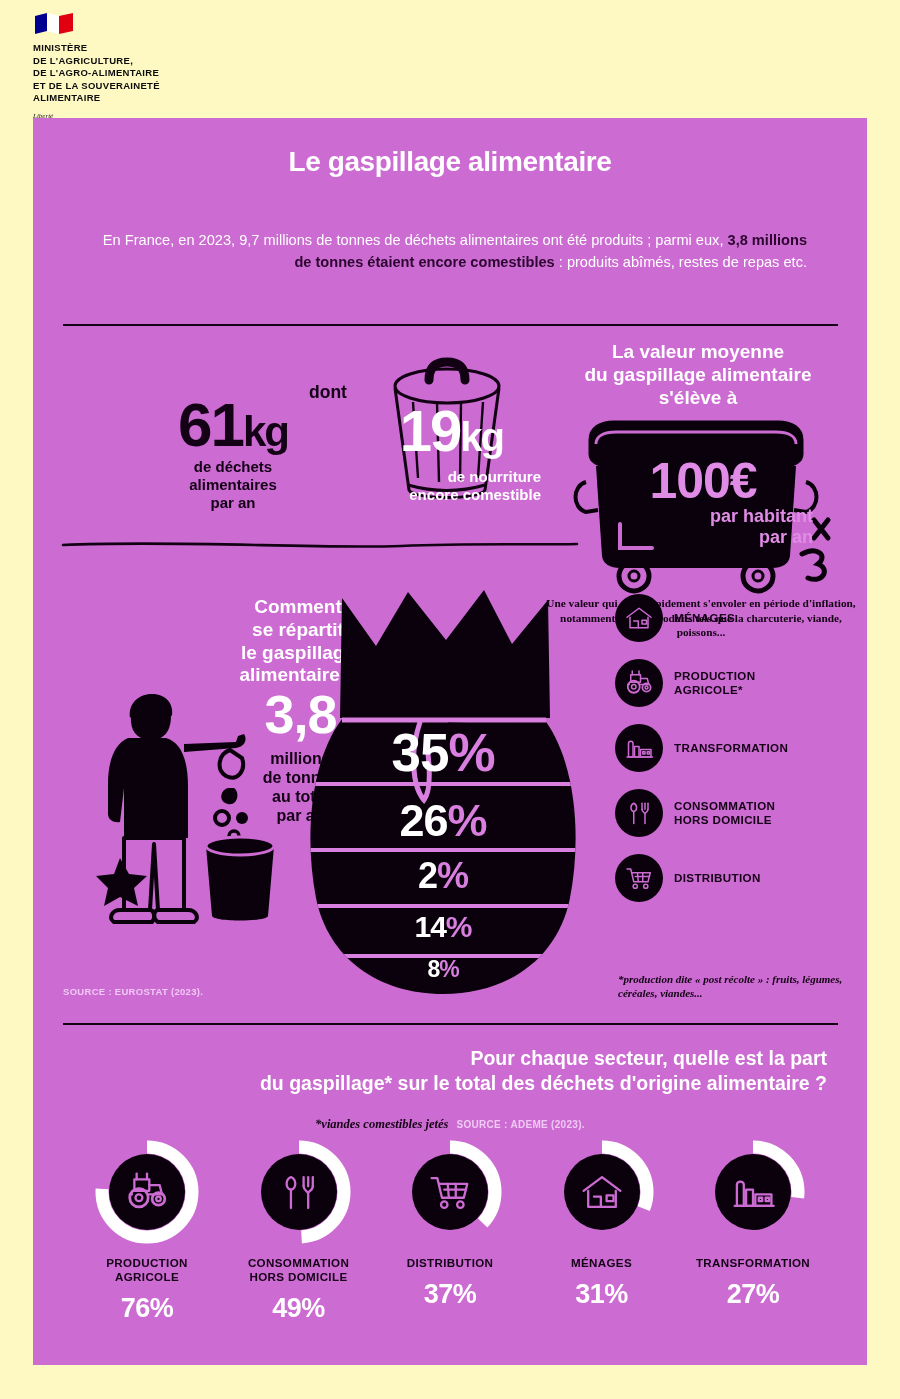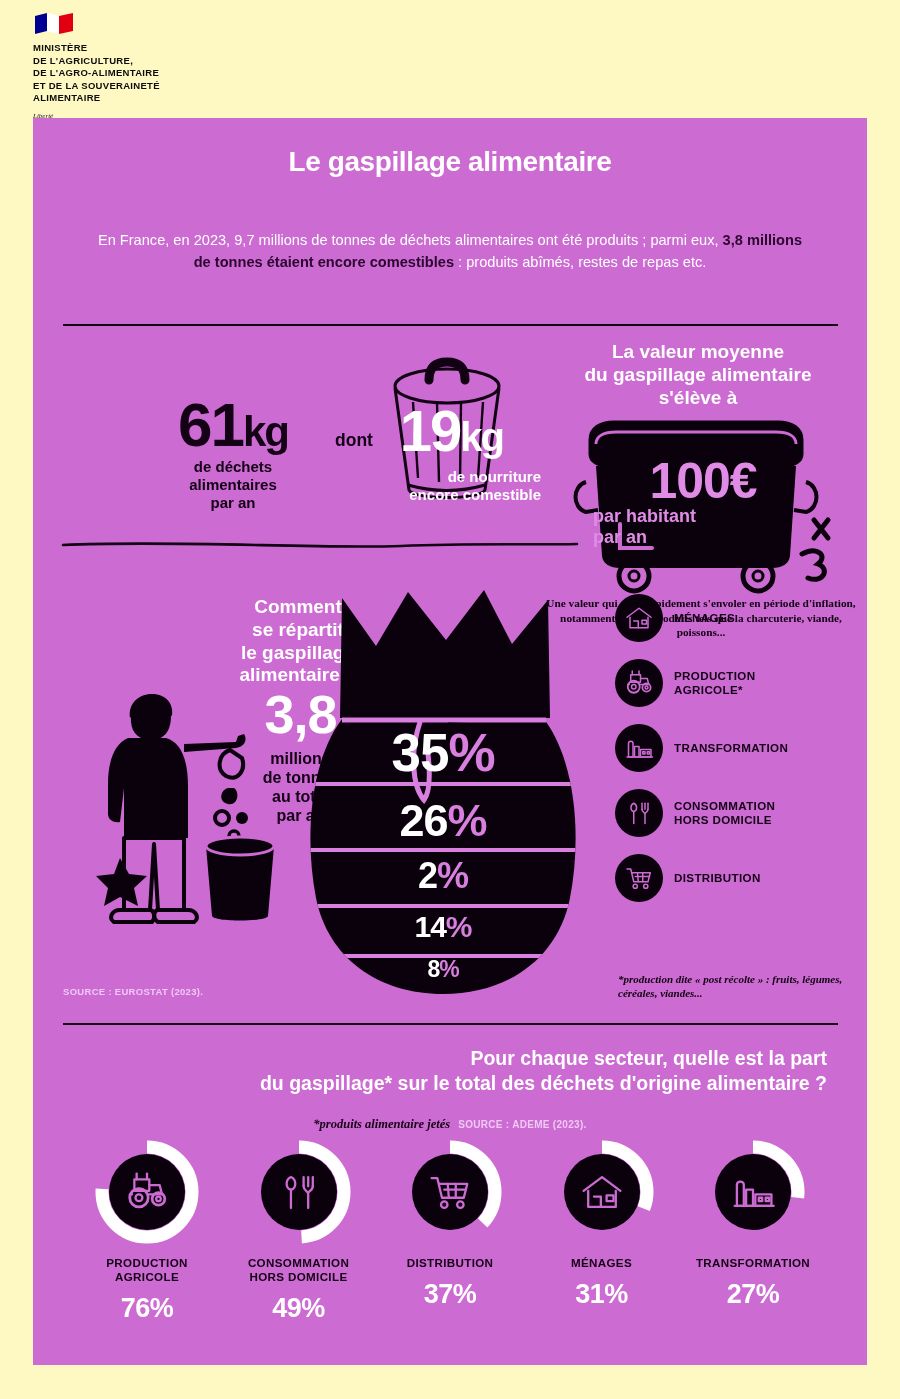--- a/index.html
+++ b/index.html
@@ -26,21 +26,21 @@
   .poster{
     position:absolute;left:33px;top:118px;width:834px;height:1247px;
     background:#cc6bd2;overflow:hidden;
   }
 
   .title{
     position:absolute;left:0;right:0;top:28px;text-align:center;
     color:#ffffff;font-size:28px;font-weight:bold;letter-spacing:-.4px;
   }
   .intro{
-    position:absolute;left:60px;right:60px;top:112px;text-align:center;
+    position:absolute;left:60px;right:60px;top:112px;text-align:right;
     color:#ffffff;font-size:14.6px;line-height:1.5;font-weight:500;
   }
   .intro .hl{color:#2c0630;font-weight:bold;}
 
   .rule{position:absolute;height:0;border-top:2.5px solid #120213;}
   .rule-1{left:30px;width:775px;top:206px;}
 
   .wavy{position:absolute;left:28px;top:420px;width:520px;height:12px;}
 
   
@@ -52,22 +52,22 @@
     position:absolute;left:70px;top:278px;width:260px;text-align:center;
     color:#140116;font-size:62px;font-weight:bold;line-height:.95;letter-spacing:-2px;
   }
   .s1-big .u{font-size:42px;}
   .s1-sub{
     position:absolute;left:80px;top:340px;width:240px;text-align:center;
     color:#140116;font-size:15px;font-weight:bold;line-height:1.2;
   }
 
   .dont{
-    position:absolute;left:276px;top:264px;width:90px;text-align:center;
-    color:#140116;font-size:17.5px;font-weight:bold;margin-top:48px;
+    position:absolute;left:276px;top:264px;width:90px;
+    color:#140116;font-size:17.5px;font-weight:bold;
   }
   .s2-big{
     position:absolute;left:250px;top:285px;width:220px;text-align:right;
     color:#ffffff;font-size:58px;font-weight:bold;line-height:.95;letter-spacing:-2px;
   }
   .s2-big .u{font-size:40px;}
   .s2-sub{
     position:absolute;left:218px;top:350px;width:290px;text-align:right;
     color:#ffffff;font-size:15px;font-weight:bold;line-height:1.18;
   }
@@ -77,21 +77,21 @@
   .s3-head{
     position:absolute;left:500px;top:222px;width:330px;text-align:center;
     color:#ffffff;font-size:19px;font-weight:bold;line-height:1.22;
   }
   .wheelie{position:absolute;left:533px;top:278px;width:270px;height:200px;}
   .s3-big{
     position:absolute;left:560px;top:340px;width:220px;text-align:center;
     color:#e08ce6;font-size:50px;font-weight:bold;line-height:.95;letter-spacing:-1px;
   }
   .s3-sub{
-    position:absolute;left:560px;top:388px;width:220px;text-align:left;
+    position:absolute;left:560px;top:388px;width:220px;text-align:right;
     color:#e08ce6;font-size:18px;font-weight:bold;line-height:1.14;
   }
   .s3-note{
     position:absolute;left:508px;top:478px;width:320px;text-align:center;
     font-family:"Liberation Serif", serif;color:#120113;
     font-size:11.3px;font-weight:bold;line-height:1.3;
   }
 
   
   .s4-head{
@@ -367,21 +367,21 @@
         </div>
       </div>
 
     <div class="src-left">SOURCE : EUROSTAT (2023).</div>
     <div class="note-right">*production dite « post récolte » : fruits, légumes, céréales, viandes...</div>
 
     <div class="rule rule-2"></div>
 
     <div class="s5-head" id="s5head">Pour chaque secteur, quelle est la part<br>du gaspillage* sur le total des déchets d'origine alimentaire ?</div>
     <div class="s5-foot">
-      <span class="star">*produits alimentaire jetés</span><span class="src">SOURCE : ADEME (2023).</span>
+      <span class="star">*viandes comestibles jetés</span><span class="src">SOURCE : ADEME (2023).</span>
     </div>
     <div class="donuts" id="donuts">
         <div class="donut-cell">
           <div class="donut-ring">
             <svg viewBox="0 0 104 104" style="position:absolute;inset:0;width:100%;height:100%">
               <circle cx="52" cy="52" r="45" fill="none" stroke="#ffffff" stroke-width="13" stroke-dasharray="214.88493750554187 282.7433388230814" transform="rotate(-90 52 52)"></circle>
               <circle cx="52" cy="52" r="38" fill="#0b010c"></circle>
             </svg>
             <div style="position: absolute; inset: 0px; display: flex; align-items: center; justify-content: center;">
               <svg viewBox="0 0 40 40" width="46" height="46">

